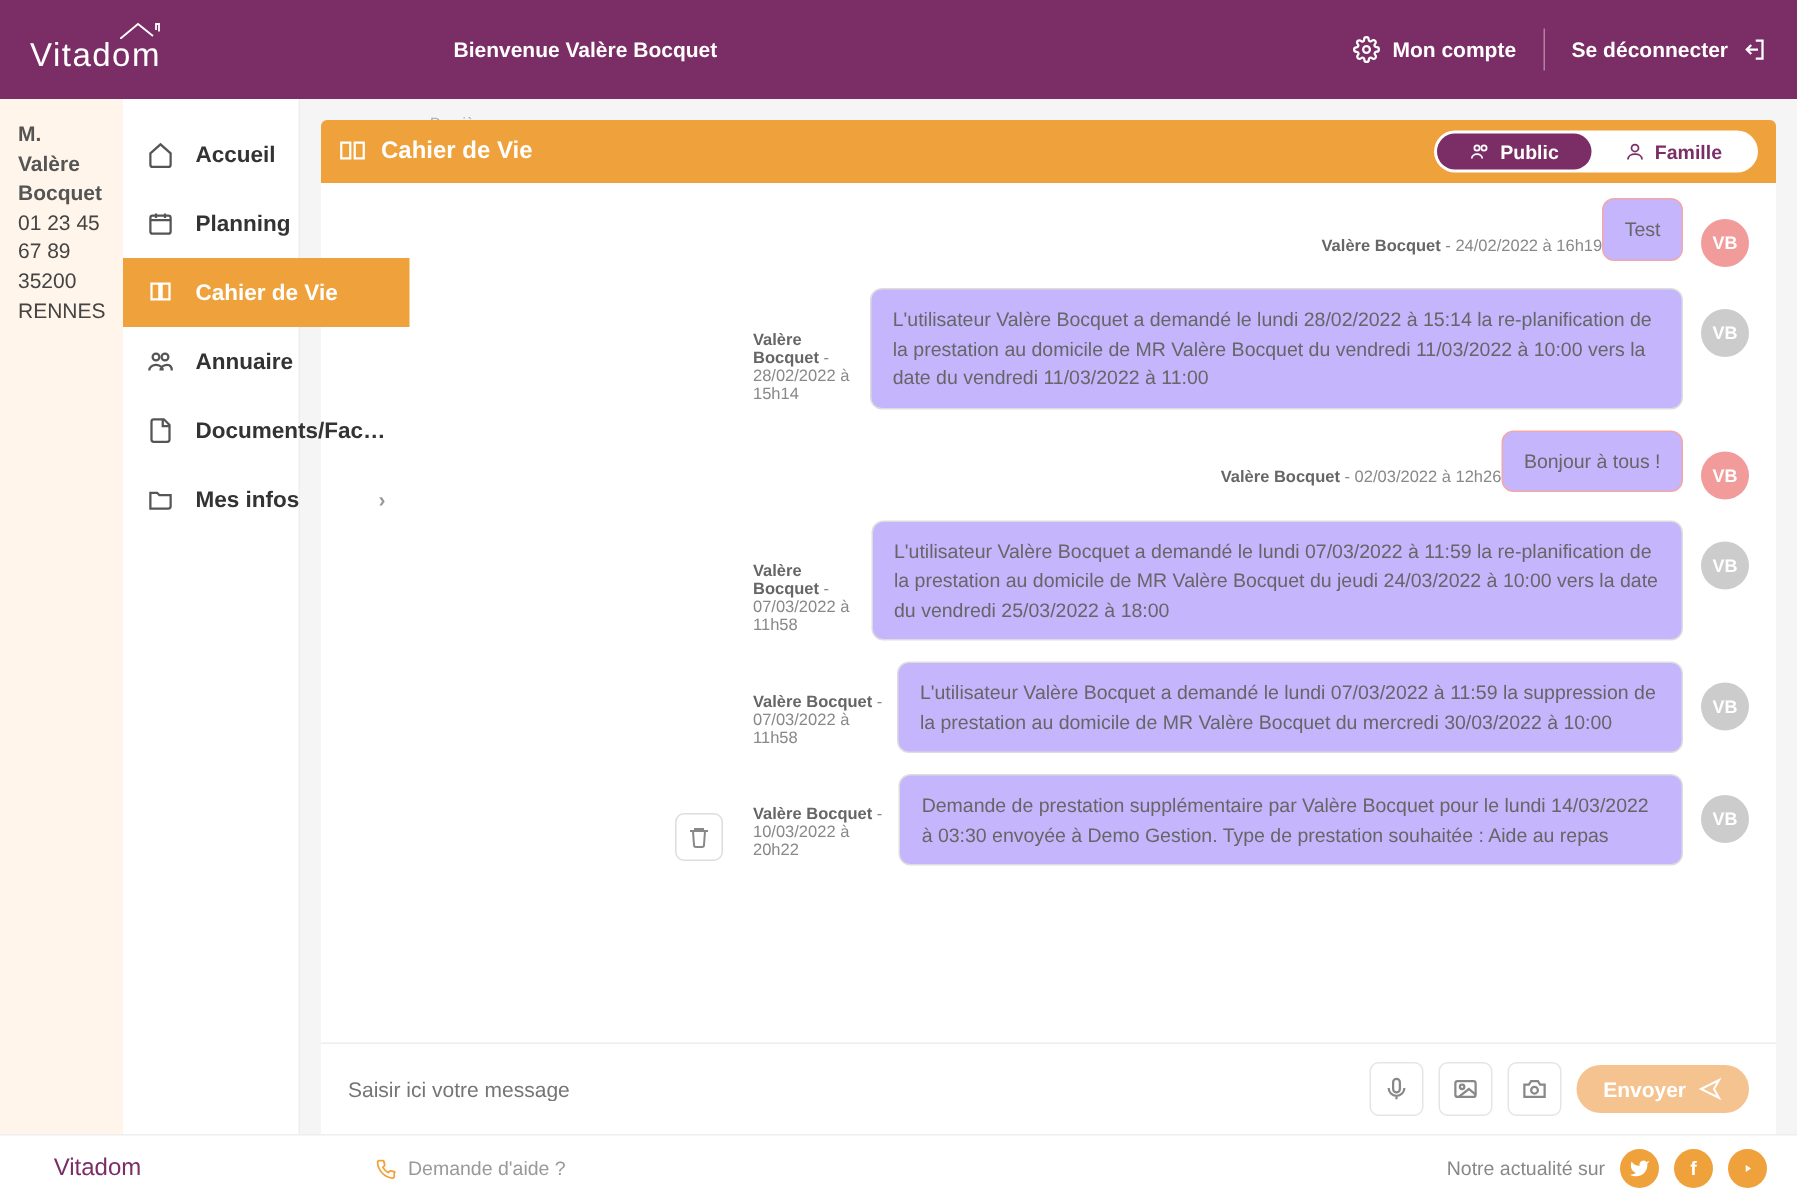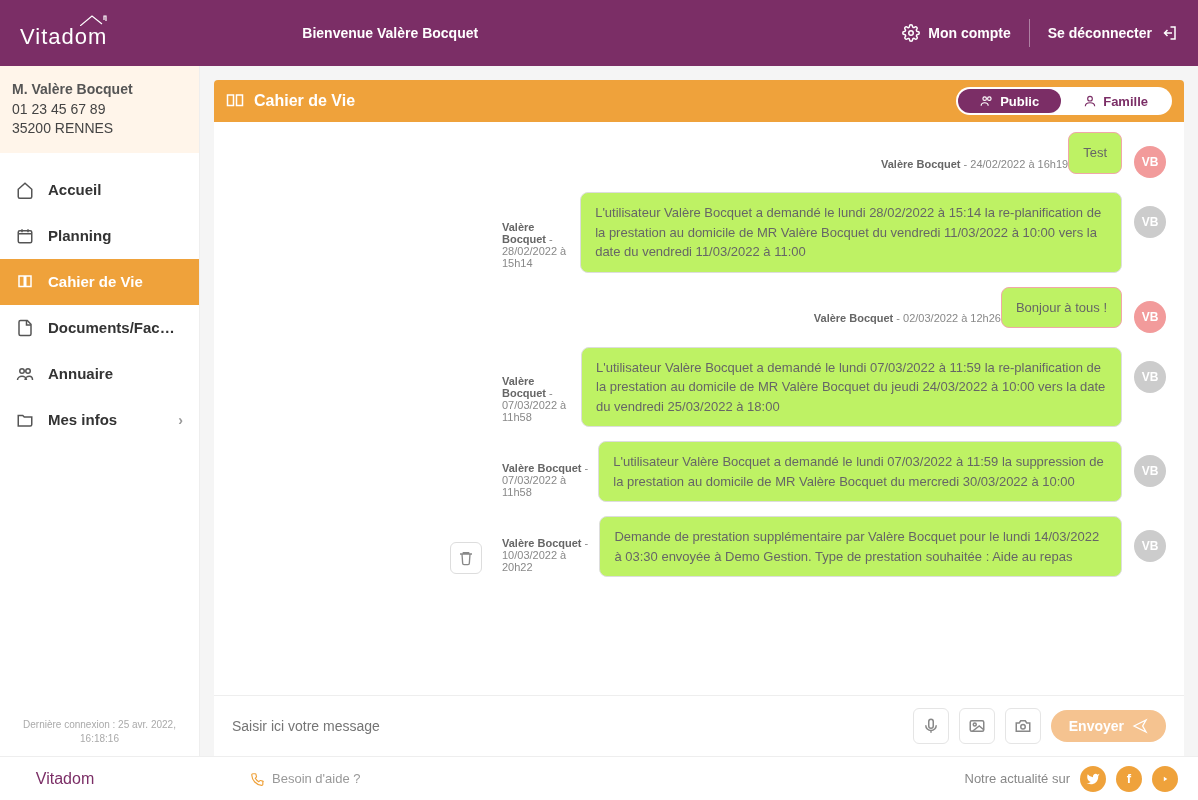--- a/index.html
+++ b/index.html
@@ -12,21 +12,21 @@
 .welcome { margin-left: 195px; font-size: 14px; font-weight: 600; }
 .header-right { margin-left: auto; display: flex; align-items: center; gap: 18px; }
 .account-link { display: flex; align-items: center; gap: 8px; font-size: 14px; font-weight: 600; cursor: pointer; }
 .vsep { width: 1px; height: 28px; background: rgba(255,255,255,0.4); }
 .logout-link { display: flex; align-items: center; gap: 8px; font-size: 14px; font-weight: 600; cursor: pointer; }
 
 
 .body { flex: 1; display: flex; background: #f5f5f5; overflow: hidden; }
 
 
-.sidebar { width: 200px; background: #fff; display: flex; flex-direction: column; border-right: 1px solid #eee; }
+.sidebar { width: 200px; background: #fff; display: flex; flex-direction: row; border-right: 1px solid #eee; }
 .profile { background: #fff5ea; padding: 14px 12px; font-size: 14px; color: #444; line-height: 1.4; }
 .profile .name { font-weight: 600; color: #555; }
 .nav { flex: 1; padding-top: 14px; }
 .nav-item { display: flex; align-items: center; gap: 14px; padding: 14px 16px; font-size: 15px; font-weight: 600; color: #333; cursor: pointer; position: relative; }
 .nav-item.active { background: #efa23b; color: #fff; }
 .nav-item .chev { margin-left: auto; color: #999; font-size: 14px; }
 .last-conn { font-size: 10px; color: #aaa; text-align: center; padding: 10px; line-height: 1.4; }
 
 
 .main { flex: 1; display: flex; flex-direction: column; padding: 14px 14px 0 14px; overflow: hidden; }
@@ -36,21 +36,21 @@
 .toggle { padding: 0 22px; display: flex; align-items: center; gap: 6px; font-size: 13px; font-weight: 600; border-radius: 14px; cursor: pointer; }
 .toggle.active { background: #7b2e66; color: #fff; }
 .toggle.inactive { color: #7b2e66; }
 
 
 .messages { flex: 1; background: #fff; overflow-y: auto; padding: 10px 18px; }
 .msg-row { display: flex; justify-content: flex-end; align-items: flex-start; gap: 12px; margin-bottom: 14px; }
 .msg-col { display: flex; flex-direction: row; align-items: flex-end; max-width: 620px; }
 .msg-meta { font-size: 11px; color: #888; margin-bottom: 4px; }
 .msg-meta .author { font-weight: 700; color: #666; }
-.bubble { border: 1px solid #ddd; border-radius: 8px; padding: 10px 14px; font-size: 13px; color: #666; line-height: 1.5; background: #bef264; }
+.bubble { border: 1px solid #ddd; border-radius: 8px; padding: 10px 14px; font-size: 13px; color: #666; line-height: 1.5; background: #c4b5fd; }
 .bubble.pink { border-color: #f0a8a8; }
 .avatar { width: 32px; height: 32px; border-radius: 50%; display: flex; align-items: center; justify-content: center; font-size: 12px; font-weight: 600; color: #fff; margin-top: 14px; flex-shrink: 0; }
 .avatar.pink { background: #f29b9b; }
 .avatar.grey { background: #ccc; }
 .msg-actions { margin-right: 8px; margin-top: 26px; }
 .trash-btn { width: 32px; height: 32px; border: 1px solid #ddd; border-radius: 6px; display: flex; align-items: center; justify-content: center; cursor: pointer; color: #888; background: #fff; }
 
 
 .composer { background: #fff; border-top: 1px solid #eee; display: flex; align-items: center; padding: 12px 18px; gap: 10px; }
 .composer input { flex: 1; border: none; outline: none; font-size: 14px; color: #ec4899; background: transparent; }
@@ -135,35 +135,35 @@
         <span>
             <svg class="ico" viewBox="0 0 24 24" fill="none" stroke="#fff" stroke-width="2">
               <path d="M4 4h7v14H4zM13 4h7v14h-7zM11 4v14M13 4v14"></path>
             </svg>
           </span>
         <span>Cahier de Vie</span>
       </div>
       <div class="nav-item">
         <span>
             <svg class="ico" viewBox="0 0 24 24" fill="none" stroke="#555" stroke-width="2">
-              <path d="M6 2h9l5 5v13a2 2 0 0 1-2 2H6a2 2 0 0 1-2-2V4a2 2 0 0 1 2-2z"></path>
-              <path d="M14 2v6h6"></path>
-            </svg>
-          </span>
-        <span>Documents/Fac…</span>
-      </div>
-      <div class="nav-item">
-        <span>
-            <svg class="ico" viewBox="0 0 24 24" fill="none" stroke="#555" stroke-width="2">
               <circle cx="8" cy="8" r="3"></circle>
               <circle cx="16" cy="8" r="3"></circle>
               <path d="M2 20c0-3 3-5 6-5s6 2 6 5M12 20c0-3 3-5 6-5s4 2 4 5"></path>
             </svg>
           </span>
         <span>Annuaire</span>
+      </div>
+      <div class="nav-item">
+        <span>
+            <svg class="ico" viewBox="0 0 24 24" fill="none" stroke="#555" stroke-width="2">
+              <path d="M6 2h9l5 5v13a2 2 0 0 1-2 2H6a2 2 0 0 1-2-2V4a2 2 0 0 1 2-2z"></path>
+              <path d="M14 2v6h6"></path>
+            </svg>
+          </span>
+        <span>Documents/Fac…</span>
       </div>
       <div class="nav-item">
         <span>
             <svg class="ico" viewBox="0 0 24 24" fill="none" stroke="#555" stroke-width="2">
               <path d="M3 6h6l2 2h10v10a2 2 0 0 1-2 2H3z"></path>
             </svg>
           </span>
         <span>Mes infos</span>
         <span class="chev">›</span>
       </div>
@@ -288,21 +288,21 @@
 <div class="footer">
   <div class="footer-logo">
     <div class="txt">Vitadom</div>
   </div>
   <div class="help">
     <span>
         <svg width="14" height="14" viewBox="0 0 24 24" fill="none" stroke="#efa23b" stroke-width="2">
           <path d="M22 16.92V21a2 2 0 0 1-2.18 2A19 19 0 0 1 3 5.18 2 2 0 0 1 5 3h4.09a1 1 0 0 1 1 .75l1 4a1 1 0 0 1-.29 1L9 10.7a16 16 0 0 0 6 6l1.95-1.8a1 1 0 0 1 1-.29l4 1a1 1 0 0 1 .75 1z"></path>
         </svg>
       </span>
-    <span class="txt">Besoin d'aide ?</span>
+    <span class="txt">Demande d'aide ?</span>
   </div>
   <div class="socials">
     <span>Notre actualité sur</span>
     <div class="social-btn">
       <svg width="14" height="14" viewBox="0 0 24 24" fill="#fff">
           <path d="M23 3a10.9 10.9 0 0 1-3.14 1.53A4.48 4.48 0 0 0 12 8v1A10.66 10.66 0 0 1 3 4s-4 9 5 13a11.64 11.64 0 0 1-7 2c9 5 20 0 20-11.5a4.5 4.5 0 0 0-.08-.83A7.72 7.72 0 0 0 23 3z"></path>
         </svg>
     </div>
     <div class="social-btn">f</div>
     <div class="social-btn">

